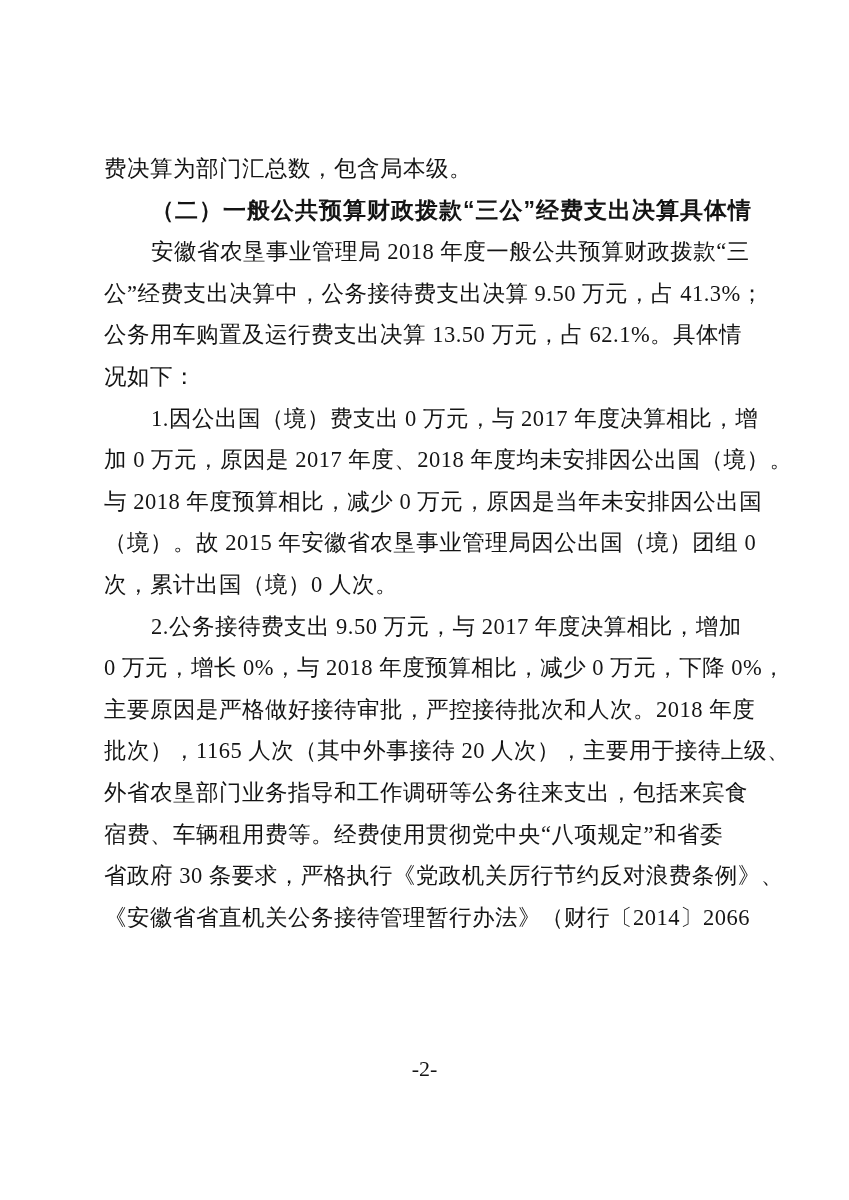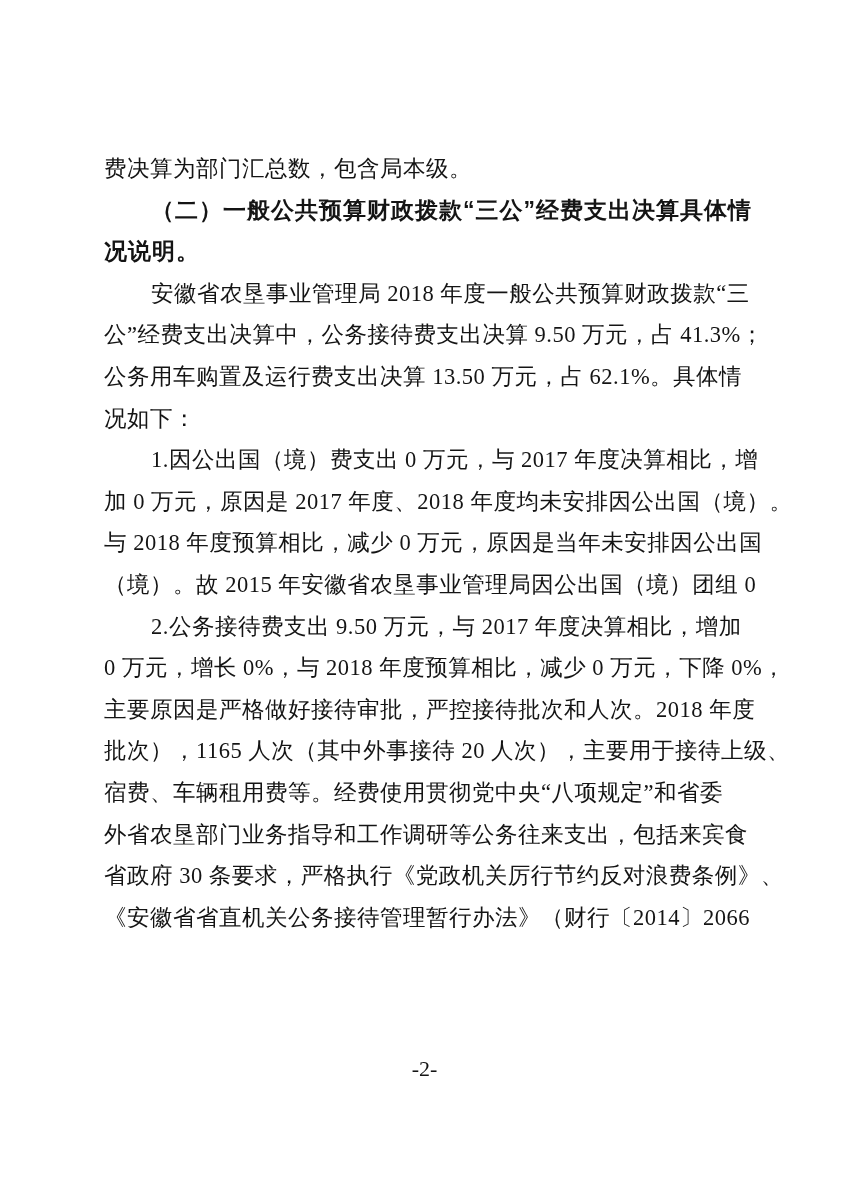--- a/index.html
+++ b/index.html
@@ -52,32 +52,32 @@
     font-family: "Liberation Serif", "DejaVu Serif", serif;
   }
 </style>
 </head>
 <body>
 
 <div class="page">
   <div class="doc-body">
     <div class="line">费决算为部门汇总数，包含局本级。</div>
     <div class="line bold indent">（二）一般公共预算财政拨款“三公”经费支出决算具体情</div>
-    <div class="line bold">况说明。</div>
     <div class="line indent">安徽省农垦事业管理局 2018 年度一般公共预算财政拨款“三</div>
     <div class="line">公”经费支出决算中，公务接待费支出决算 9.50 万元，占 41.3%；</div>
     <div class="line">公务用车购置及运行费支出决算 13.50 万元，占 62.1%。具体情</div>
     <div class="line">况如下：</div>
     <div class="line indent">1.因公出国（境）费支出 0 万元，与 2017 年度决算相比，增</div>
     <div class="line">加 0 万元，原因是 2017 年度、2018 年度均未安排因公出国（境）。</div>
     <div class="line">与 2018 年度预算相比，减少 0 万元，原因是当年未安排因公出国</div>
     <div class="line">（境）。故 2015 年安徽省农垦事业管理局因公出国（境）团组 0</div>
+    <div class="line">次，累计出国（境）0 人次。</div>
     <div class="line indent">2.公务接待费支出 9.50 万元，与 2017 年度决算相比，增加</div>
     <div class="line">0 万元，增长 0%，与 2018 年度预算相比，减少 0 万元，下降 0%，</div>
     <div class="line">主要原因是严格做好接待审批，严控接待批次和人次。2018 年度</div>
     <div class="line">批次），1165 人次（其中外事接待 20 人次），主要用于接待上级、</div>
+    <div class="line">外省农垦部门业务指导和工作调研等公务往来支出，包括来宾食</div>
     <div class="line">宿费、车辆租用费等。经费使用贯彻党中央“八项规定”和省委</div>
-    <div class="line">外省农垦部门业务指导和工作调研等公务往来支出，包括来宾食</div>
     <div class="line">省政府 30 条要求，严格执行《党政机关厉行节约反对浪费条例》、</div>
     <div class="line">《安徽省省直机关公务接待管理暂行办法》（财行〔2014〕2066</div>
   </div>
   <div class="page-footer">-2-</div>
 </div>
 
 </body></html>

